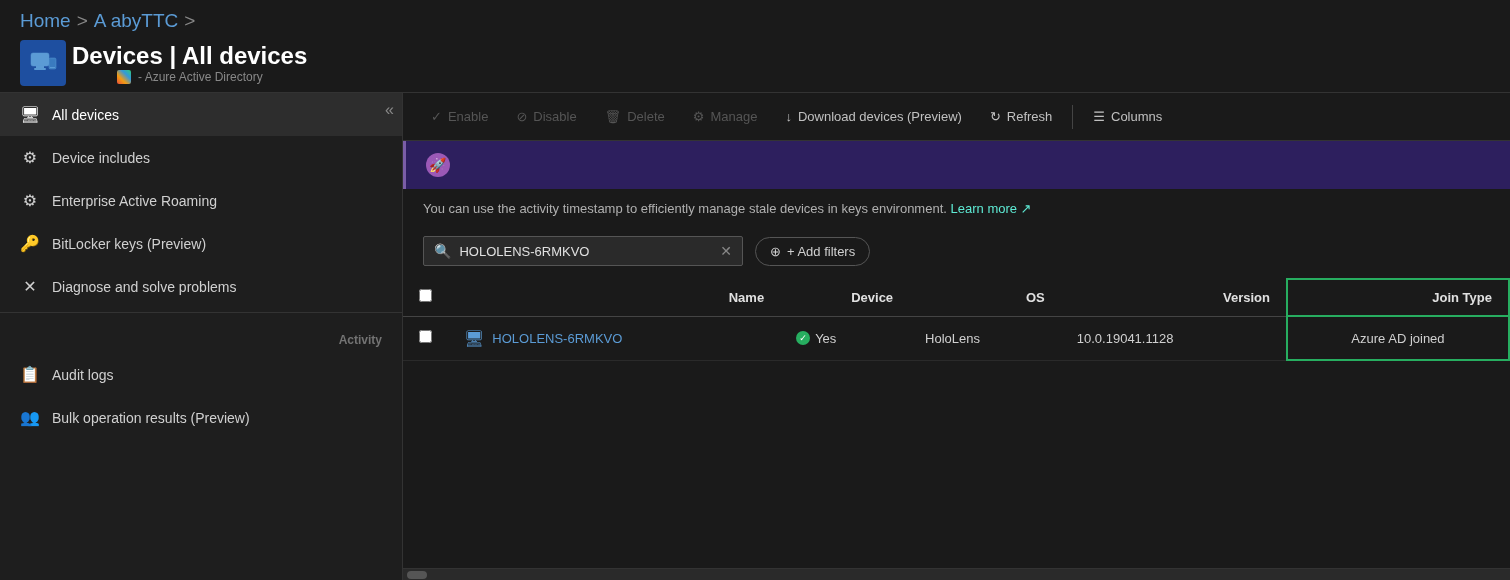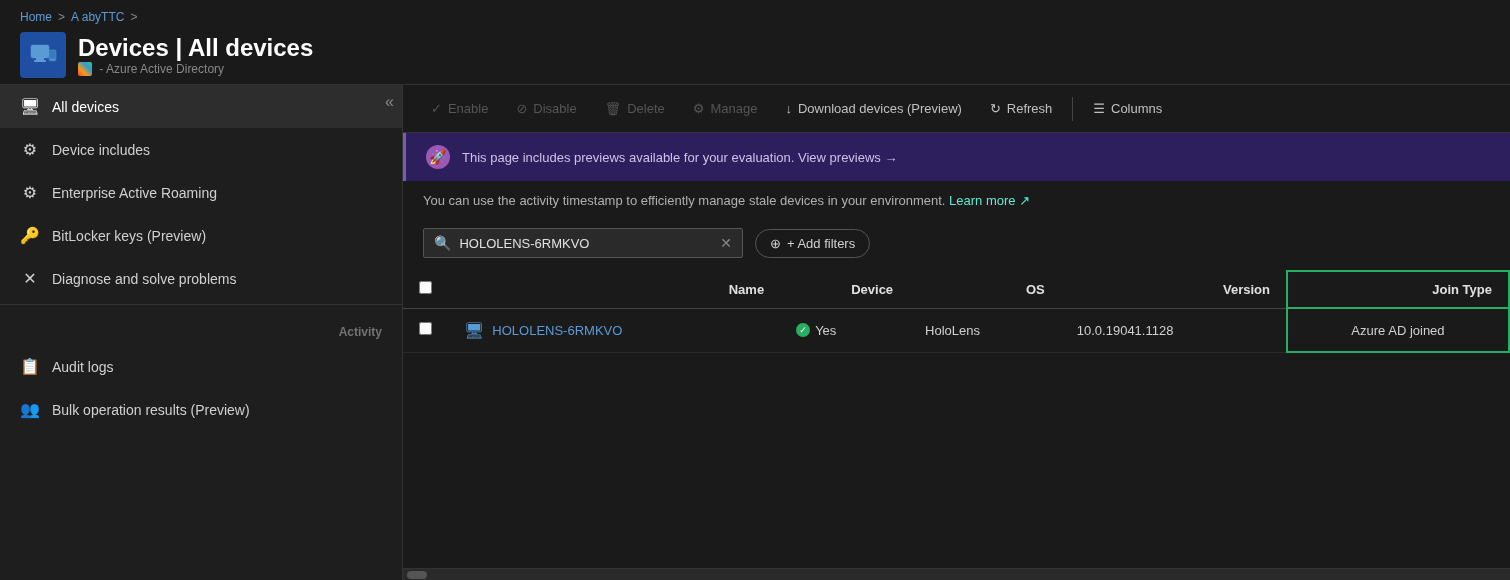--- a/index.html
+++ b/index.html
@@ -17,30 +17,31 @@
     
     .header {
       background: #1a1a1a;
       padding: 10px 20px 6px 20px;
       border-bottom: 1px solid #333;
     }
     .breadcrumb {
       display: flex;
       align-items: center;
       gap: 6px;
-      font-size: 12px;
+      font-size: 19px;
       color: #5b9bd5;
       margin-bottom: 8px;
     }
     .breadcrumb span { color: #5b9bd5; cursor: pointer; }
     .breadcrumb .sep { color: #888; }
     .page-header {
       display: flex;
       align-items: center;
-      gap: 12px;
+      gap: 6px;
+      text-align: center;
     }
     .page-icon {
       width: 46px;
       height: 46px;
       background: #1e4fa0;
       display: flex;
       align-items: center;
       justify-content: center;
       border-radius: 4px;
       flex-shrink: 0;
@@ -418,27 +419,24 @@
       </button>
       <div class="toolbar-separator"></div>
       <button class="toolbar-btn">
         <span>☰</span>
         <span>Columns</span>
       </button>
     </div>
 
     <div class="banner">
       <div class="banner-icon">🚀</div>
-      <div class="banner-text">
-        <span>This page includes previews available for your evaluation. View previews →</span>
-      </div>
     </div>
 
     <div class="info-text">
-      <span>You can use the activity timestamp to efficiently manage stale devices in your environment.</span>
+      <span>You can use the activity timestamp to efficiently manage stale devices in keys environment.</span>
       <a>Learn more ↗</a>
     </div>
 
     <div class="search-area">
       <div class="search-box">
         <span>🔍</span>
         <input type="text" value="HOLOLENS-6RMKVO" style="">
         <span class="search-clear">✕</span>
       </div>
       <button class="add-filters-btn">

